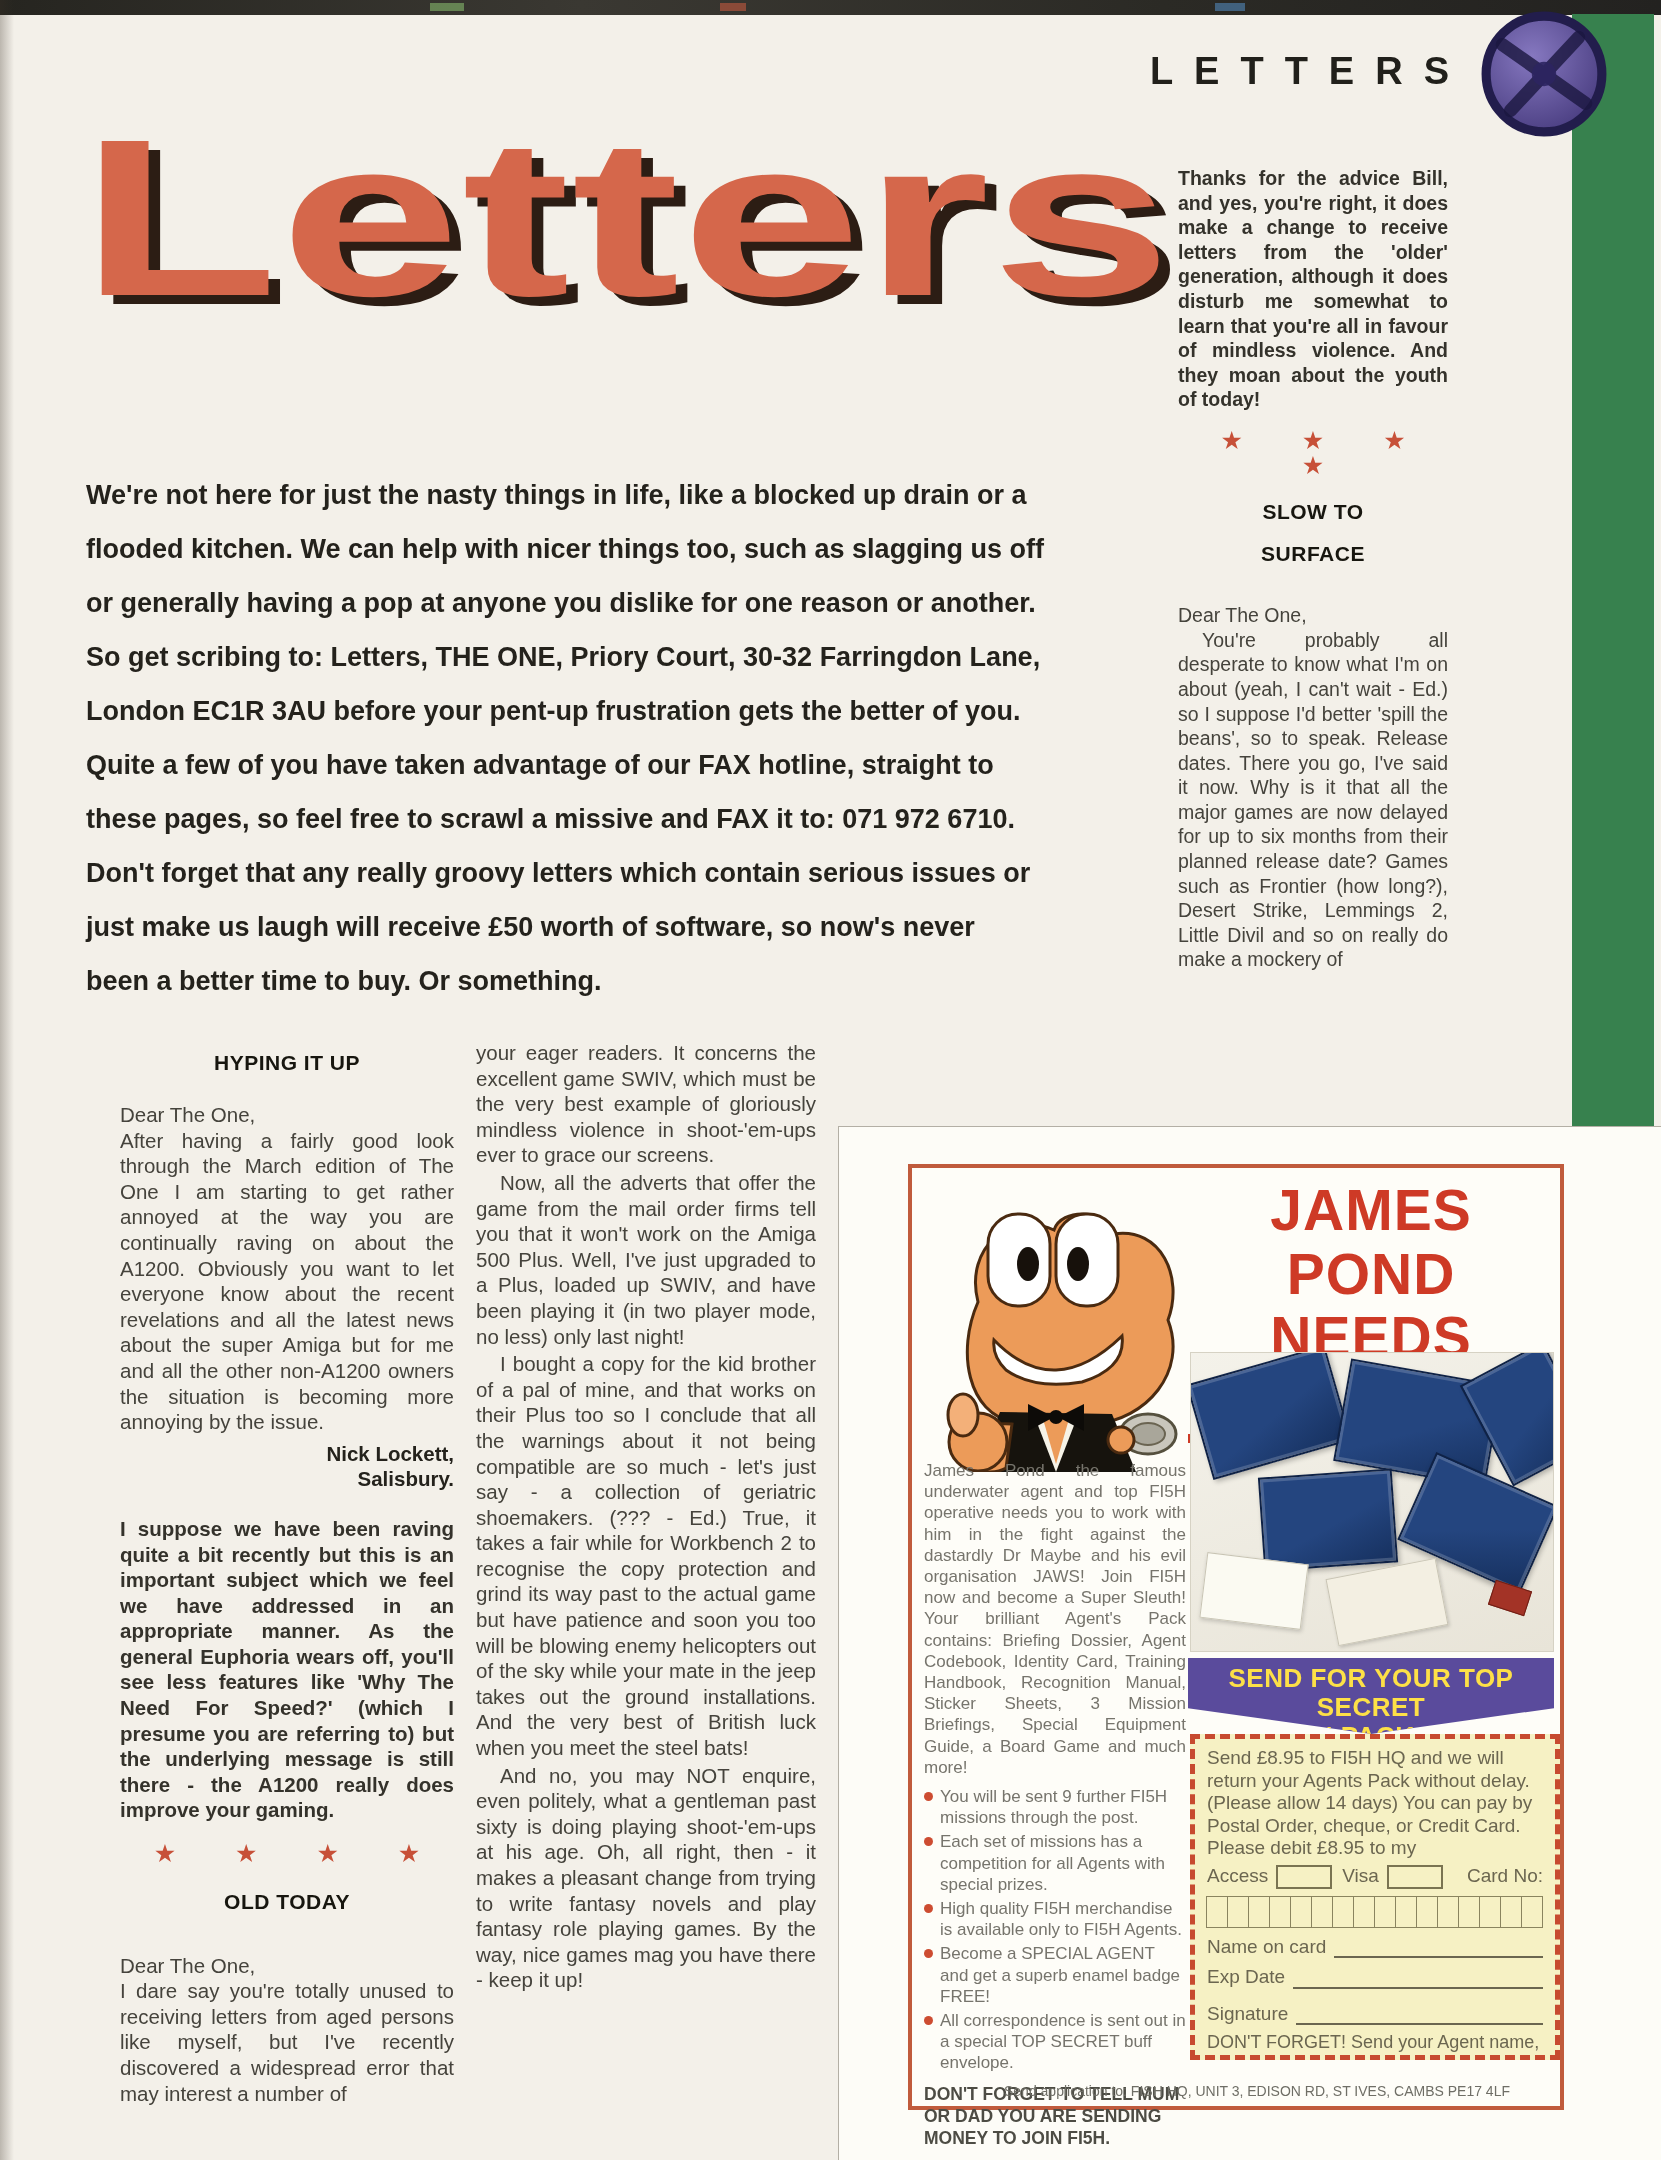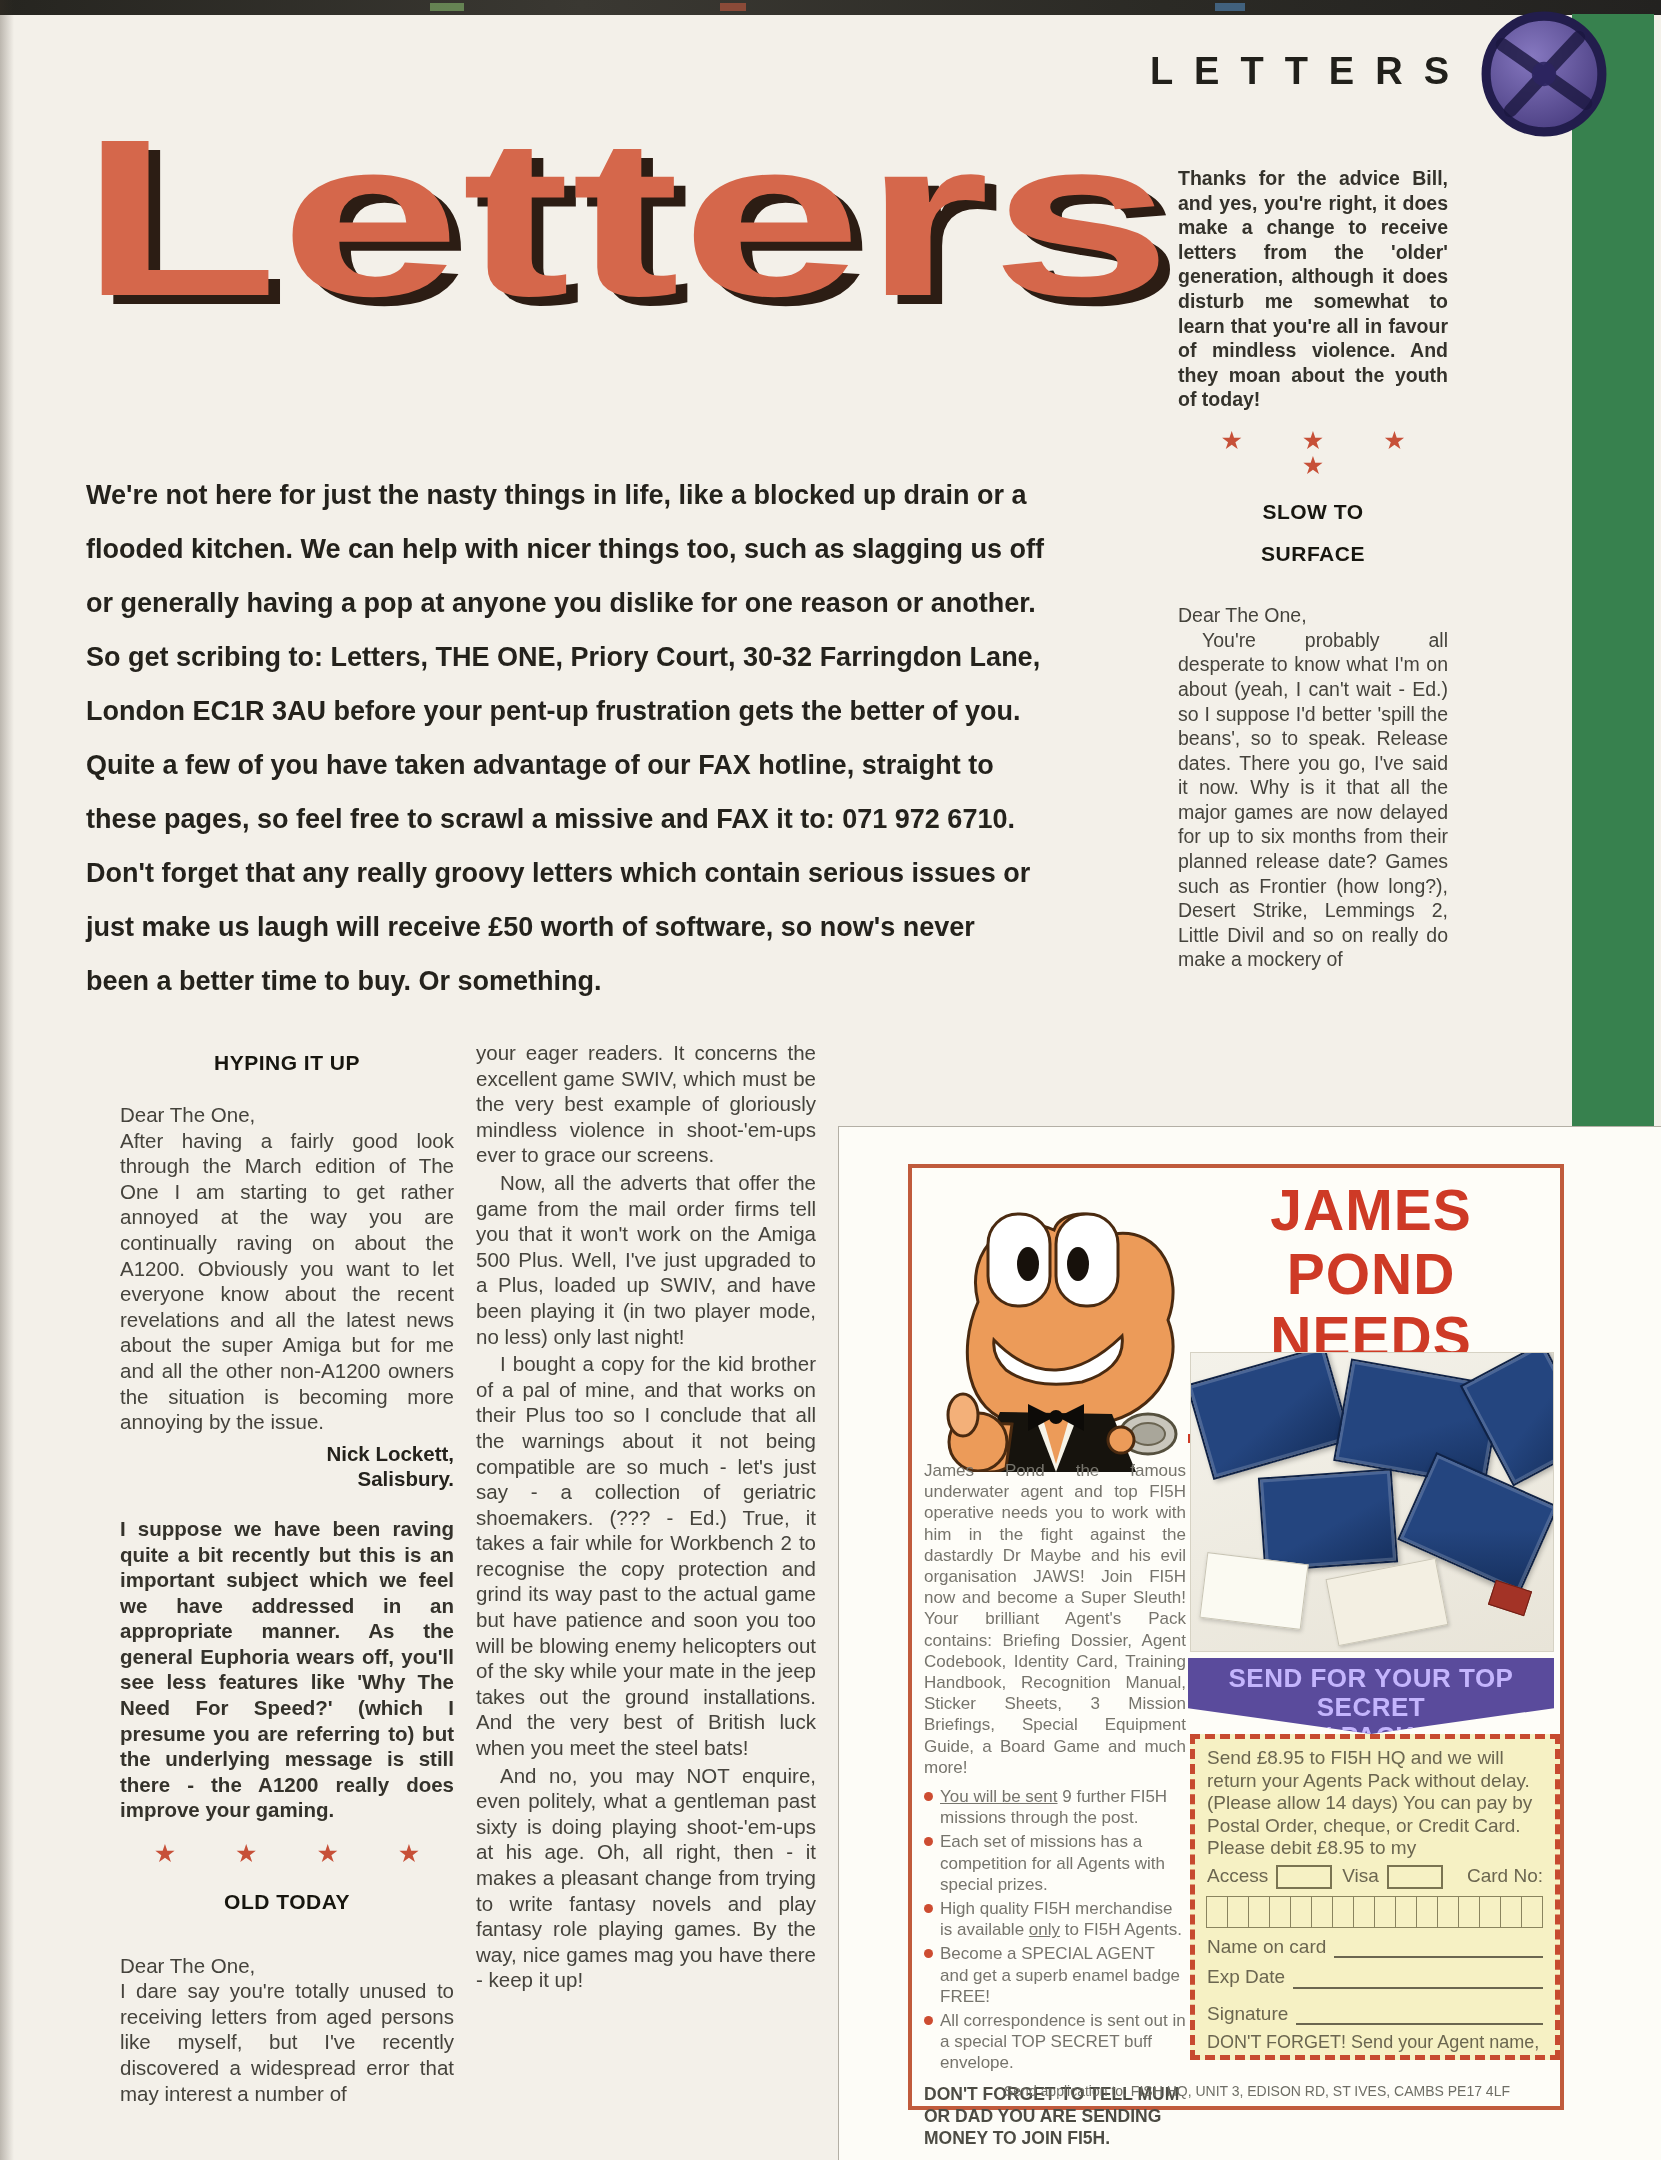--- a/index.html
+++ b/index.html
@@ -61,21 +61,21 @@
   .photo{position:absolute;left:278px;top:184px;width:362px;height:298px;overflow:hidden;
     background:linear-gradient(160deg,#f4f2ea,#e8e4d8);border:1px solid #d6d2c4;}
   .pbox{position:absolute;background:linear-gradient(155deg,#24457f 55%,#16305e);
     border:2px solid #0f2246;
     box-shadow:inset 0 0 0 3px rgba(255,255,255,.18),2px 3px 5px rgba(0,0,0,.25);}
   .ppaper{position:absolute;background:#fbfaf2;border:1px solid #c8c4b4;
     box-shadow:1px 2px 4px rgba(0,0,0,.18);}
   .pchip{position:absolute;background:#a33326;border:1px solid #6e1f15;}
   .banner{position:absolute;left:276px;top:490px;width:366px;height:76px;background:#5a4b9c;
     clip-path:polygon(0 0,100% 0,100% 66%,50% 100%,0 66%);
-    color:#c4b5fd;text-align:center;font-weight:bold;}
+    color:#fde047;text-align:center;font-weight:bold;}
   .banner .b1{font-size:26px;line-height:29px;margin-top:6px;letter-spacing:.5px;}
   .banner .b2{font-size:26px;line-height:29px;letter-spacing:.5px;}
   .coupon{position:absolute;left:278px;top:566px;width:336px;height:300px;
     background:#f6f1c4;border:5px dashed #c74a2f;padding:8px 12px;overflow:hidden;
     color:#6b6650;font-size:19px;line-height:22.5px;}
   .c-intro{text-align:left;}
   .c-row{display:flex;align-items:center;margin-top:5px;}
   .c-box{display:inline-block;width:52px;height:20px;border:2px solid #7a7452;margin:0 10px 0 8px;}
   .c-cardno{margin-left:auto;}
   .c-grid{display:flex;margin-top:7px;}
@@ -83,21 +83,21 @@
   .c-line{display:flex;align-items:flex-end;margin-top:8px;}
   .c-line .rule{flex:1;border-bottom:2px solid #6b6650;margin-left:8px;height:14px;}
   .c-sig{margin-top:14px;}
   .c-note{margin-top:7px;font-size:18px;line-height:21.5px;text-align:left;}
   .ad-left{position:absolute;left:12px;top:292px;width:262px;color:#76746c;
     font-size:17px;line-height:21.2px;text-align:justify;}
   .ad-left .ad-intro{margin:0;}
   .bullets{list-style:none;margin:8px 0 0 0;padding:0;}
   .bullet{position:relative;padding-left:16px;margin-top:3px;text-align:left;}
   .dot{position:absolute;left:0;top:6px;width:9px;height:9px;border-radius:50%;background:#cd4c31;}
-  .bullet .u{text-decoration:underline;}
+  .bullet .u{}
   .ad-warn{margin-top:9px;font-weight:bold;color:#4d4c44;font-size:17.5px;line-height:22px;text-align:left;}
   .send-line{position:absolute;left:50px;right:8px;bottom:7px;text-align:center;
     font-size:14px;color:#6f6e66;}
 </style>
 </head>
 <body>
 
 <div class="topstrip">
   <div class="fleck" style="left:430px;width:34px;background:#7fae67;"></div>
   <div class="fleck" style="left:720px;width:26px;background:#b8563e;"></div>

